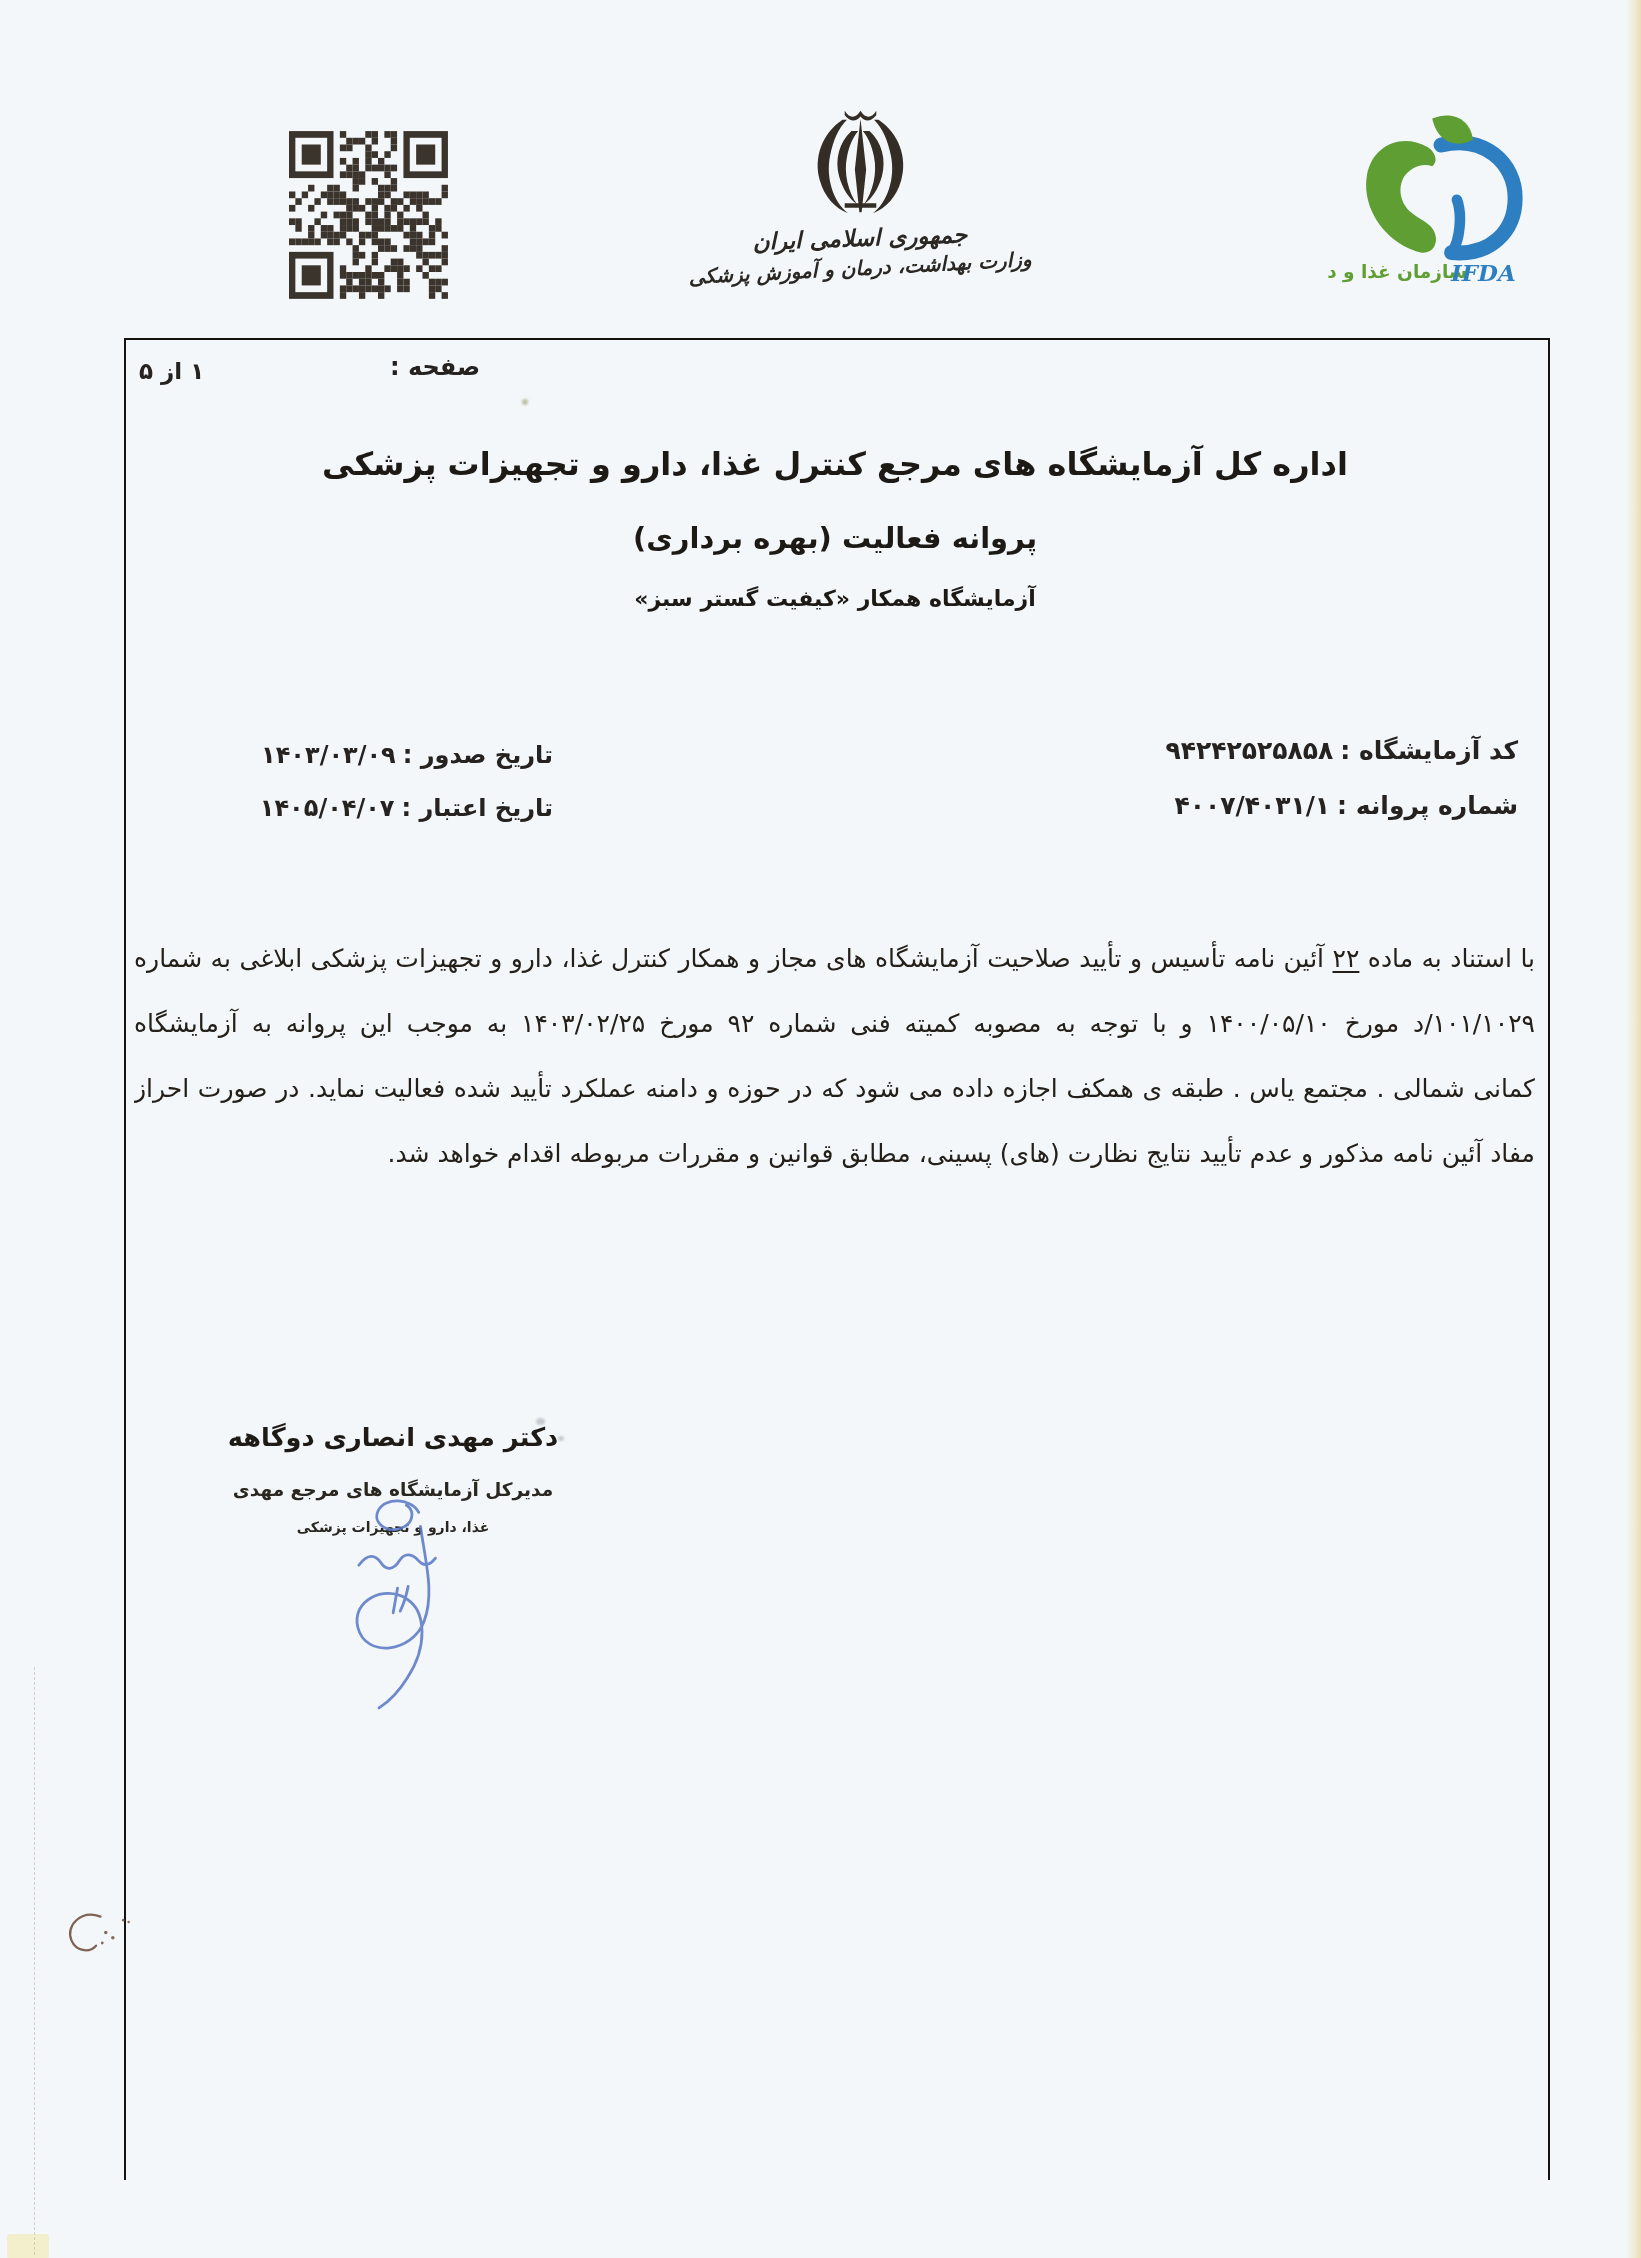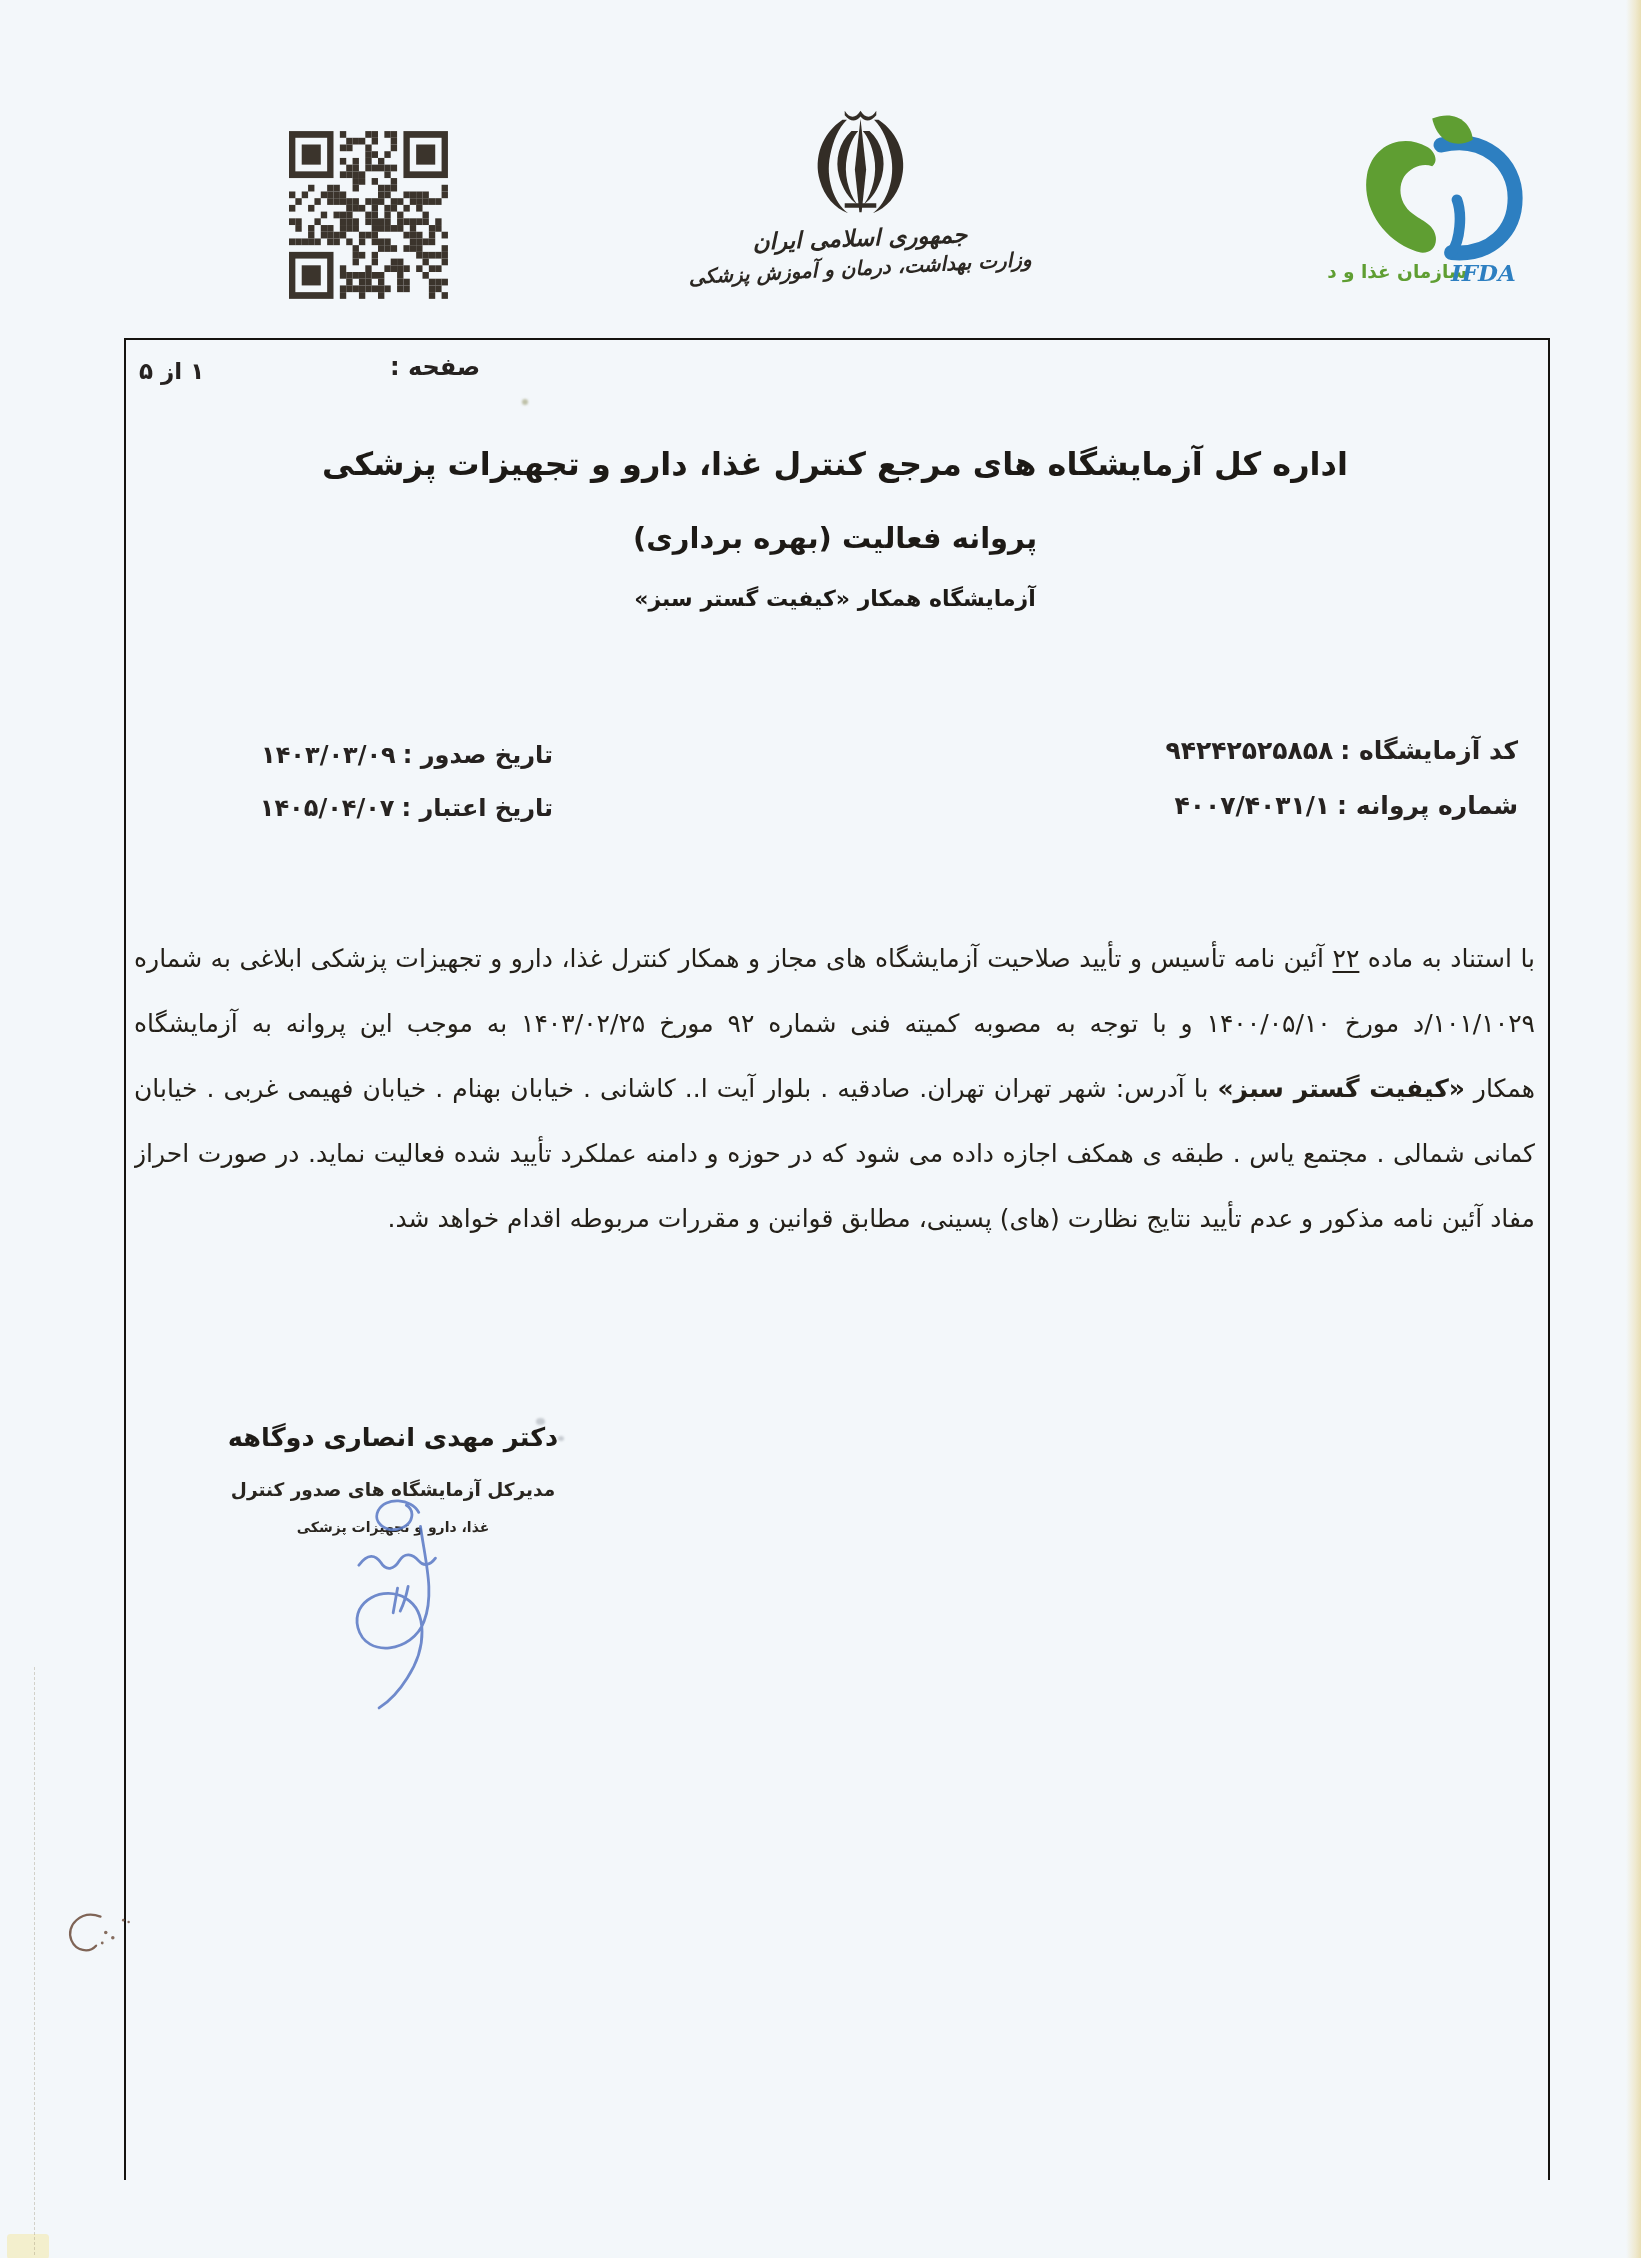--- a/index.html
+++ b/index.html
@@ -349,28 +349,27 @@
     <div><span>شماره پروانه :</span><span class="val">۴۰۰۷/۴۰۳۱/۱</span></div>
   </div>
   <div class="abs info-left">
     <div><span>تاریخ صدور :</span><span class="val">۱۴۰۳/۰۳/۰۹</span></div>
     <div><span>تاریخ اعتبار :</span><span class="val">۱۴۰۵/۰۴/۰۷</span></div>
   </div>
 
   <div class="abs body-text">
     <div class="bline j"><span>با استناد به ماده </span><span class="u">۲۲</span><span> آئین نامه تأسیس و تأیید صلاحیت آزمایشگاه های مجاز و همکار کنترل غذا، دارو و تجهیزات پزشکی ابلاغی به شماره</span></div>
     <div class="bline j">۱۰۱/۱۰۲۹/د مورخ ۱۴۰۰/۰۵/۱۰ و با توجه به مصوبه کمیته فنی شماره ۹۲ مورخ ۱۴۰۳/۰۲/۲۵ به موجب این پروانه به آزمایشگاه</div>
-    <div class="bline j"><span>همکار </span><span class="b">«کیفیت گستر سبز»</span><span> با آدرس: شهر تهران تهران. صادقیه . بلوار آیت ا.. کاشانی . خیابان بهنام . خیابان فهیمی غربی . خیابان</span></div>
     <div class="bline j">کمانی شمالی . مجتمع یاس . طبقه ی همکف اجازه داده می شود که در حوزه و دامنه عملکرد تأیید شده فعالیت نماید. در صورت احراز تخلف از</div>
     <div class="bline last">مفاد آئین نامه مذکور و عدم تأیید نتایج نظارت (های) پسینی، مطابق قوانین و مقررات مربوطه اقدام خواهد شد.</div>
   </div>
 
   <div class="abs sig-block">
     <div class="sig-name">دکتر مهدی انصاری دوگاهه</div>
-    <div class="sig-role1">مدیرکل آزمایشگاه های صدور کنترل</div>
+    <div class="sig-role1">مدیرکل آزمایشگاه های مرجع مهدی</div>
     <div class="sig-role2">غذا، دارو و تجهیزات پزشکی</div>
   </div>
 
   <svg class="abs sig-svg" width="185" height="265" viewBox="0 0 210 300">
     <g fill="none" stroke="#5d7cc6" stroke-width="3.2" stroke-linecap="round" opacity="0.88">
       <path d="M120 42 c-8 -16 -38 -18 -46 -2 c-7 14 10 26 26 20 c14 -5 16 -20 6 -26"></path>
       <path d="M52 102 c10 -14 19 -12 25 -3 c6 10 15 8 21 -2 c6 -10 15 -8 22 0 c6 7 13 5 19 -3"></path>
       <path d="M122 58 c6 42 16 76 4 108 c-13 35 -66 42 -75 7 c-8 -31 30 -49 55 -33 c23 14 24 55 1 90 c-10 16 -21 27 -32 34"></path>
       <path d="M96 128 l-5 28"></path>
       <path d="M108 126 c-2 10 -5 20 -9 28"></path>

